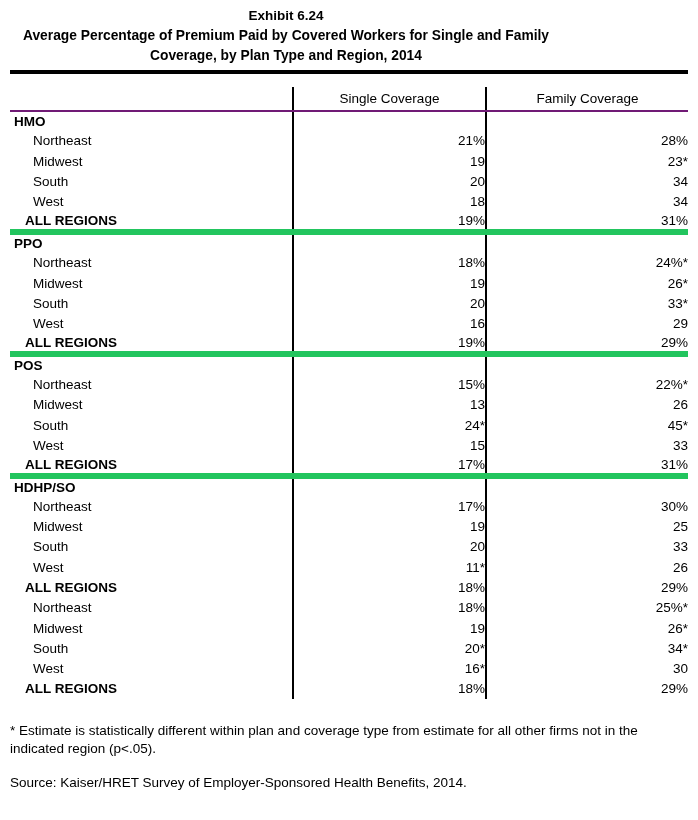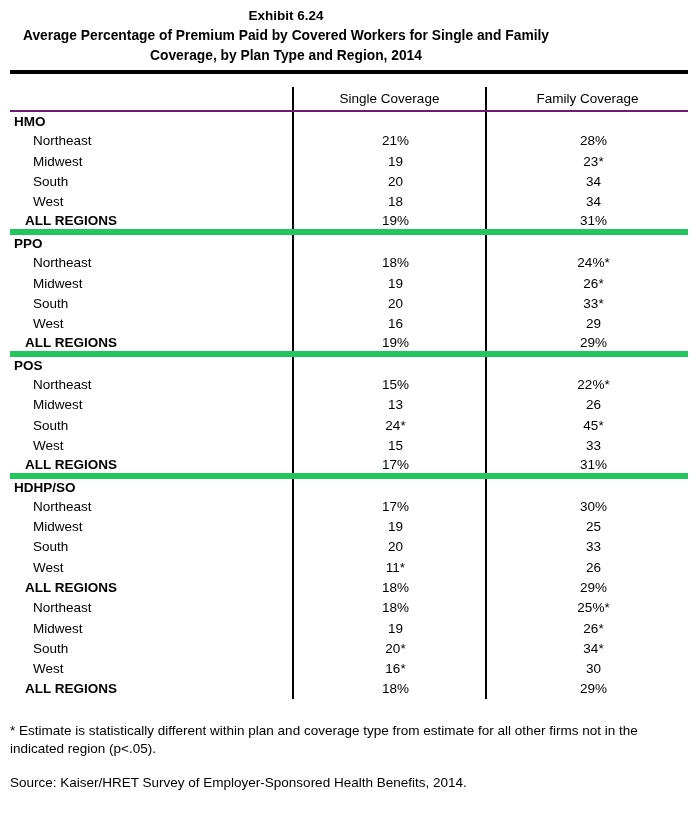--- a/index.html
+++ b/index.html
@@ -36,21 +36,21 @@
     height: 24px; border-bottom: 2px solid #701a75;
     text-align: center; vertical-align: middle; font-weight: normal;
   }
   td.vline { border-left: 2px solid #000; }
 
   tbody td { height: 20.3px; vertical-align: middle; }
   tr.plan-row td { border-top: 6px solid #22c55e; }
   tbody tr:first-child td { border-top: none; } 
 
   td.label { text-align: left; }
-  td.val { text-align: center; padding-left: 12px; }
+  td.val { text-align: right; padding-left: 12px; }
   .plan-name { font-weight: bold; padding-left: 4px; }
   .region-name { padding-left: 23px; }
   .total-name { font-weight: bold; padding-left: 15px; }
   tr.total-row td.val { font-weight: normal; }
 
   .footnote {
     width: 682px; margin: 23px 0 16px 10px;
     font-size: 13.5px; line-height: 18px;
   }
   .source {

